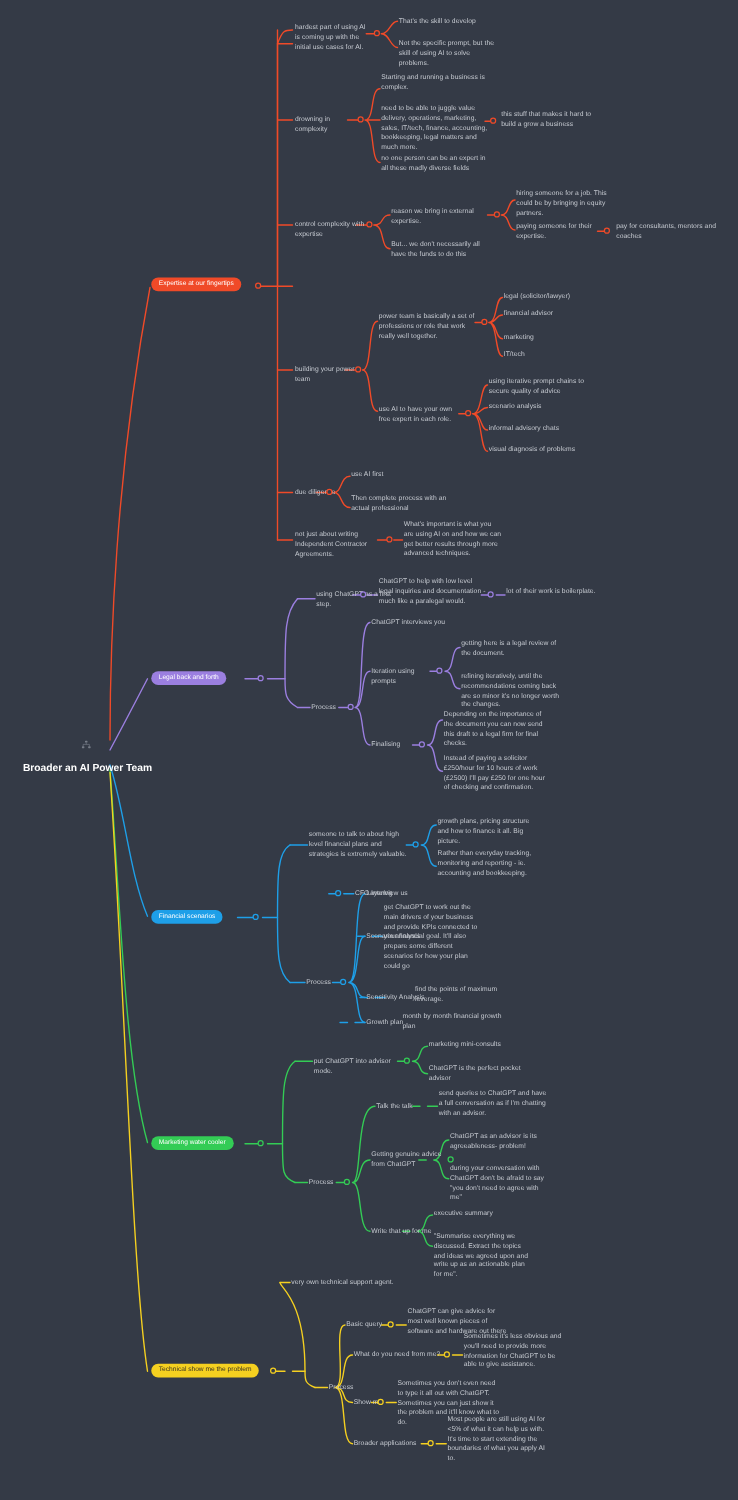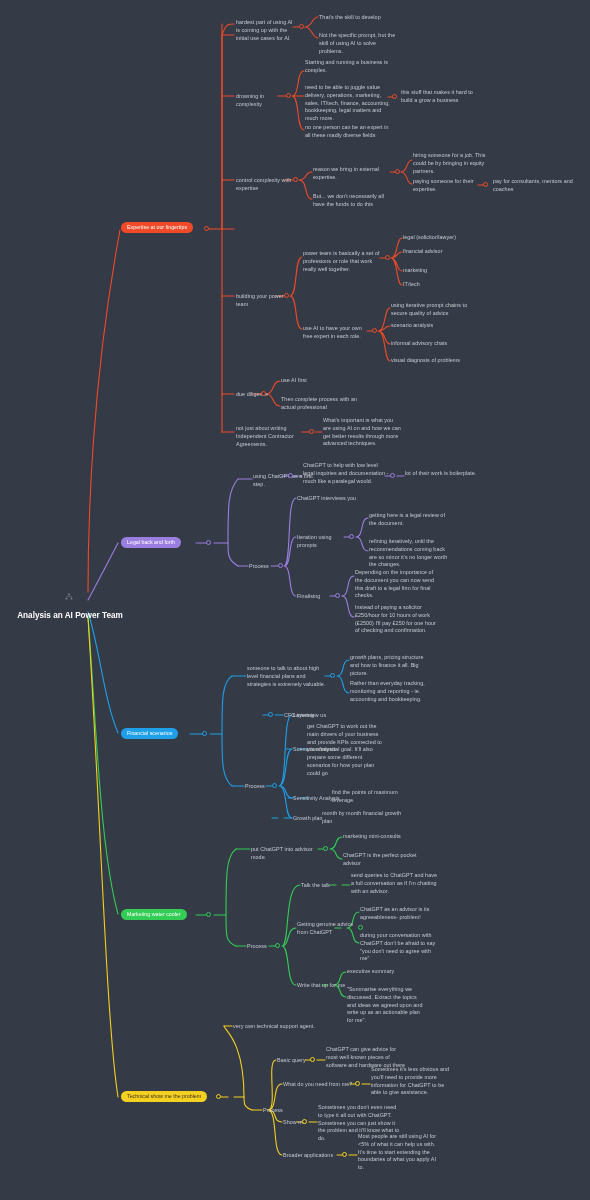--- a/index.html
+++ b/index.html
@@ -170,21 +170,21 @@
   <div class="node root">
     <span class="root-ico">
       <svg viewBox="0 0 16 16" width="8" height="8">
           <g fill="#9aa0ab">
             <rect x="6" y="1" width="4" height="3" rx="1"></rect>
             <rect x="1" y="10" width="4" height="3" rx="1"></rect>
             <rect x="11" y="10" width="4" height="3" rx="1"></rect>
             <path d="M8 4v3M3 10V7h10v3" stroke="#9aa0ab" stroke-width="1" fill="none"></path>
           </g>
         </svg>
-    </span><span class="root-label">Analysis an AI Power Team</span>
+    </span><span class="root-label">Broader an AI Power Team</span>
   </div>
 
   <div class="chip" style="left:121px;top:222px;background:#f04a28;">Expertise at our fingertips</div>
   <div class="dot" style="left:204px;top:226px;border-color:#f04a28;"></div>
 
   <div class="chip" style="left:121px;top:537px;background:#9b7fe0;">Legal back and forth</div>
   <div class="dot" style="left:206px;top:540px;border-color:#9b7fe0;"></div>
 
   <div class="chip" style="left:121px;top:728px;background:#1e9fe8;">Financial scenarios</div>
   <div class="dot" style="left:202px;top:731px;border-color:#1e9fe8;"></div>

